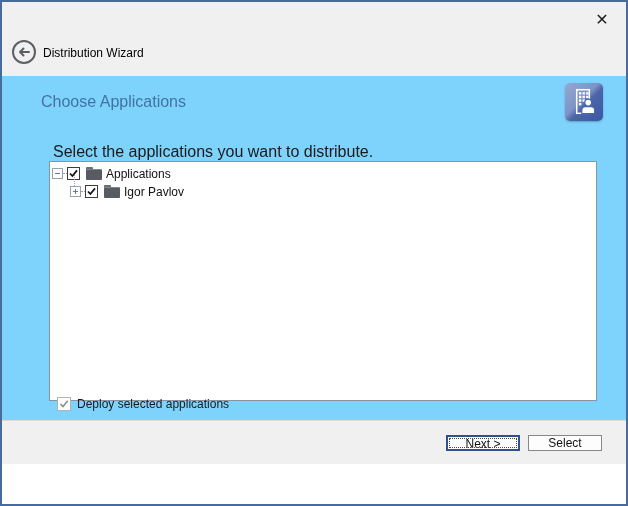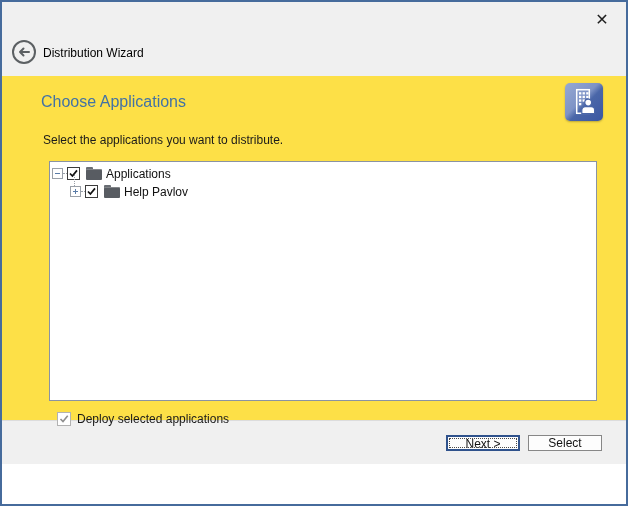--- a/index.html
+++ b/index.html
@@ -14,35 +14,35 @@
   .titlebar { position:relative; height:74px; background:#f0f0f0; }
   .close-btn {
     position:absolute; top:4px; right:10px; width:28px; height:26px;
     display:flex; align-items:center; justify-content:center;
     font-size:16px; font-weight:300; color:#1f1f1f; cursor:default; user-select:none;
   }
   .back-btn { position:absolute; left:9px; top:37px; width:26px; height:26px; }
   .win-title { position:absolute; left:41px; top:44px; font-size:12px; color:#000000; white-space:nowrap; }
 
   
-  .content { position:relative; height:344px; background:#fde047; }
+  .content { position:relative; height:344px; background:#7dd3fc; }
 
   .page-heading {
     position:absolute; left:39px; top:17px; margin:0;
     font-size:16px; font-weight:400; color:#4272a5; white-space:nowrap;
   }
 
   .page-icon {
     position:absolute; left:563px; top:7px; width:38px; height:38px;
     border-radius:5px;
     background:linear-gradient(135deg,#96a9d3 0%,#7e93c6 44%,#4a66a8 56%,#3a57a2 100%);
     box-shadow:0 1px 2px rgba(0,0,0,.25);
   }
 
-  .subtitle { position:absolute; left:41px; top:57px; margin:0; font-size:12px; color:#1a1a1a; white-space:nowrap; }
+  .subtitle { position:absolute; left:41px; top:57px; margin:10px; font-size:16px; color:#1a1a1a; white-space:nowrap; }
 
   .treebox {
     position:absolute; left:47px; top:85px; width:548px; height:240px;
     box-sizing:border-box; background:#ffffff; border:1px solid #8a93a2;
   }
 
   .tree-row { position:absolute; left:0; height:19px; display:flex; align-items:center; }
   .row-0 { top:2px; }
   .row-1 { top:20px; }
   .row-0 .expander { margin-left:2px; }
@@ -64,21 +64,21 @@
     display:flex; align-items:center; justify-content:center;
   }
 
   .folder { position:relative; width:16px; height:13px; margin-left:6px; flex:0 0 auto; }
   .folder .tab  { position:absolute; left:0; top:0; width:7px; height:4px; background:#6a6e74; border-radius:1px 1px 0 0; }
   .folder .body { position:absolute; left:0; top:2px; width:16px; height:11px; background:#585c62;
                   border-radius:1px; box-shadow:inset 0 1px 0 rgba(255,255,255,.25); }
 
   .tree-label { margin-left:4px; font-size:12px; color:#111111; white-space:nowrap; }
 
-  .deploy-row { position:absolute; left:43px; top:336px; display:flex; align-items:flex-start;padding-left:12px; }
+  .deploy-row { position:absolute; left:43px; top:321px; display:flex; align-items:flex-start;padding-left:12px; }
   .cbox.disabled { width:14px; height:14px; border:1px solid #b2b2b2; }
   .deploy-label { margin-left:6px; font-size:12px; color:#1a1a1a; white-space:nowrap; }
 
   
   .footer {
     height:44px; box-sizing:border-box; background:#f0f0f0; border-top:1px solid #dcdcdc;
     display:flex; align-items:center; justify-content:flex-end; gap:8px; padding-right:24px;
   }
   .btn {
     width:74px; height:16px; box-sizing:border-box; padding:0;
@@ -164,21 +164,21 @@
         <span class="hconn"></span>
         <span class="cbox">
           <svg width="9" height="9" viewBox="0 0 9 9">
             <path d="M1 4.5 L3.4 7 L8 1.4" fill="none" stroke="#111111" stroke-width="1.7"></path>
           </svg>
         </span>
         <span class="folder">
           <span class="tab"></span>
             <span class="body"></span>
         </span>
-        <span class="tree-label">Help Pavlov</span>
+        <span class="tree-label">Igor Pavlov</span>
       </div>
 
     </div>
 
     <div class="deploy-row">
       <span class="cbox disabled">
         <svg width="10" height="10" viewBox="0 0 10 10">
           <path d="M1.5 5 L4 7.6 L8.7 1.8" fill="none" stroke="#8f8f8f" stroke-width="1.6"></path>
         </svg>
       </span>

